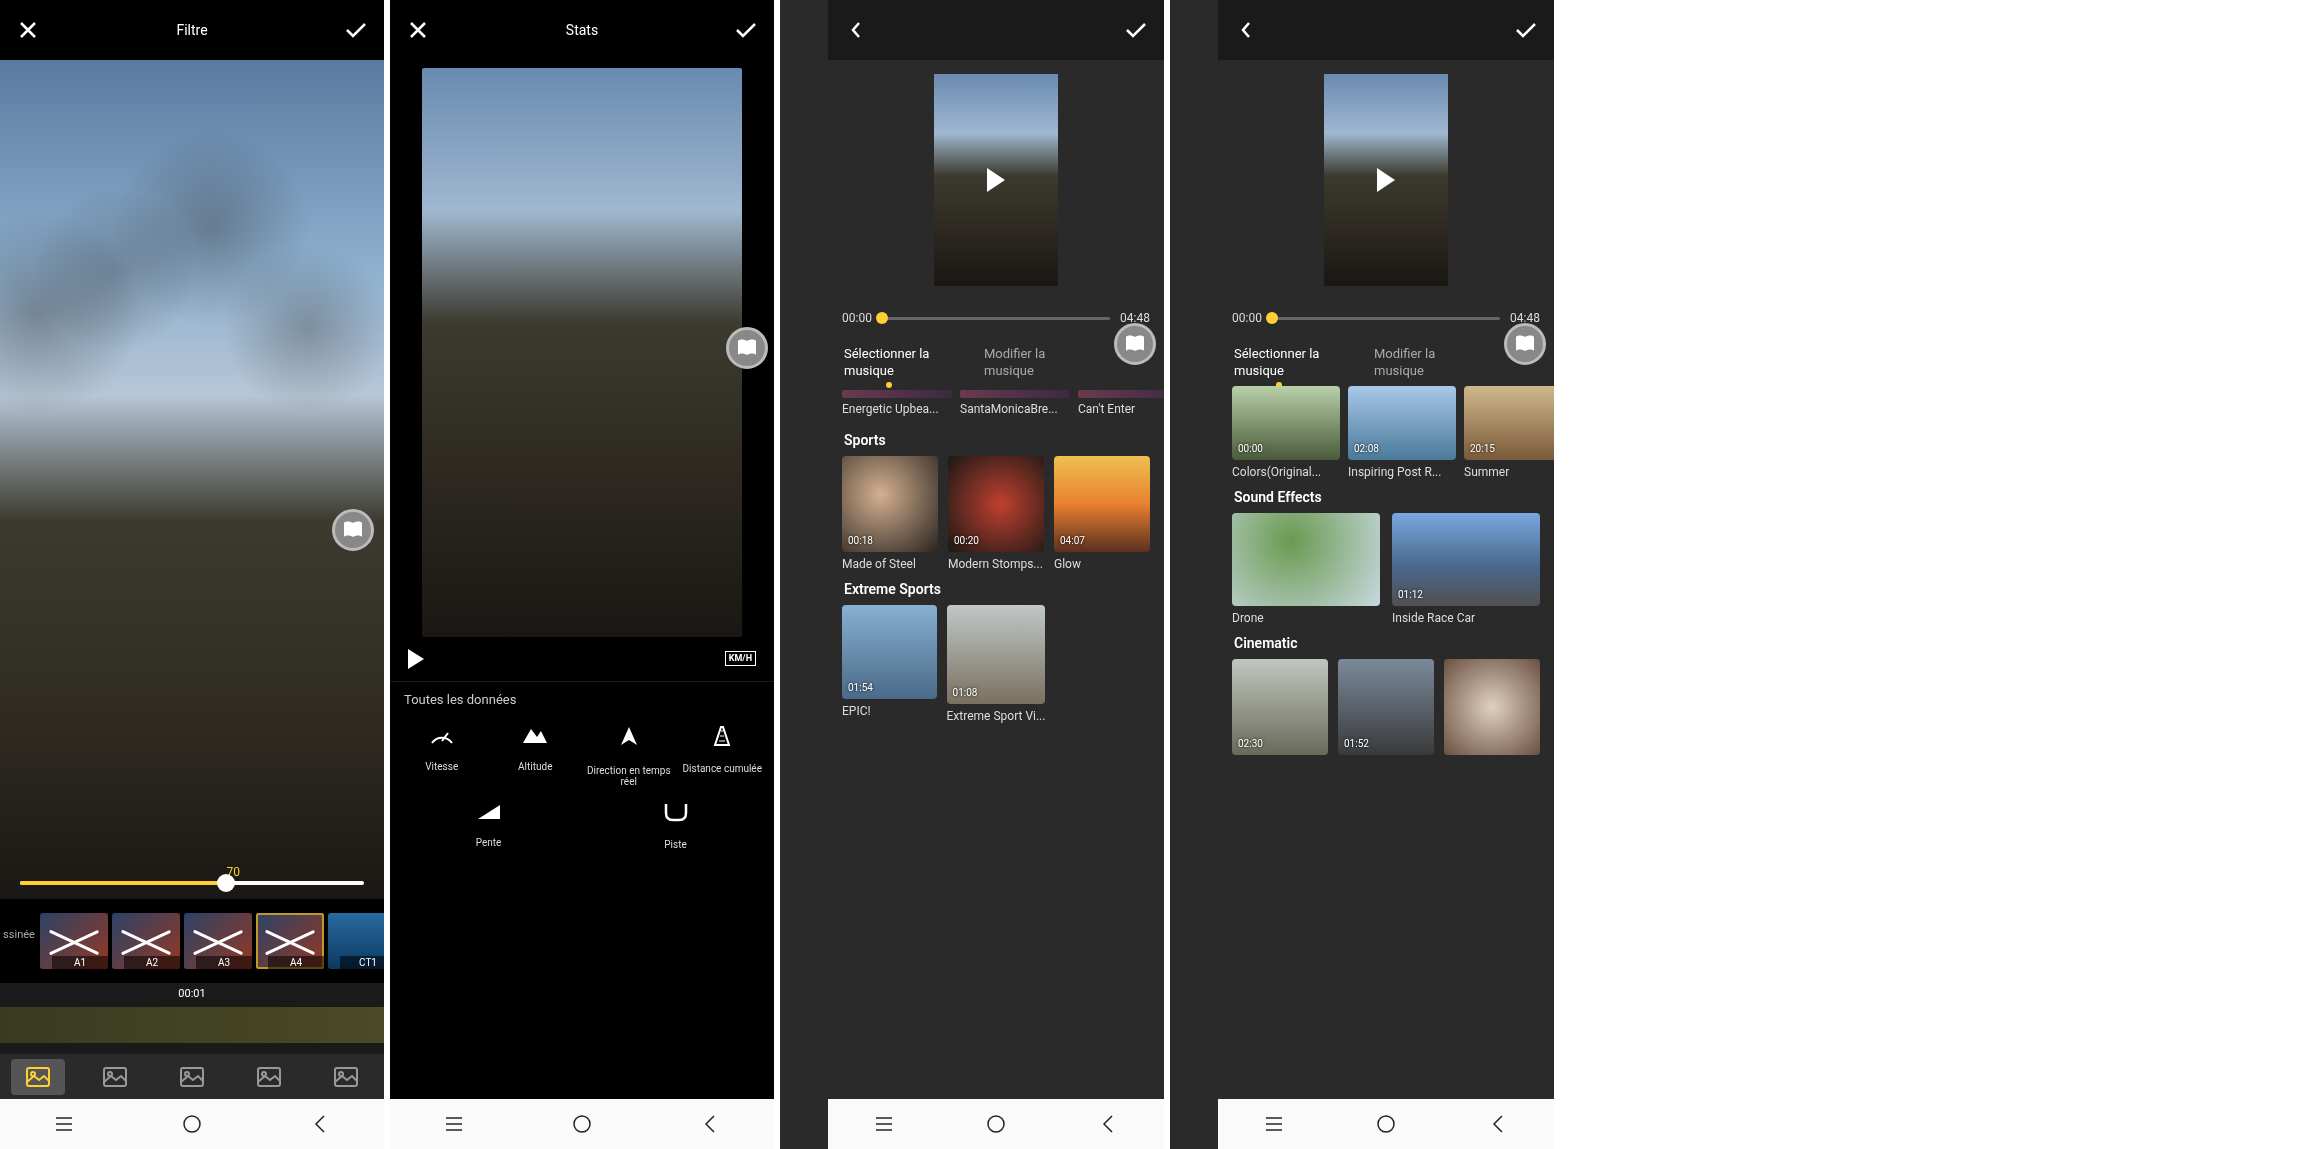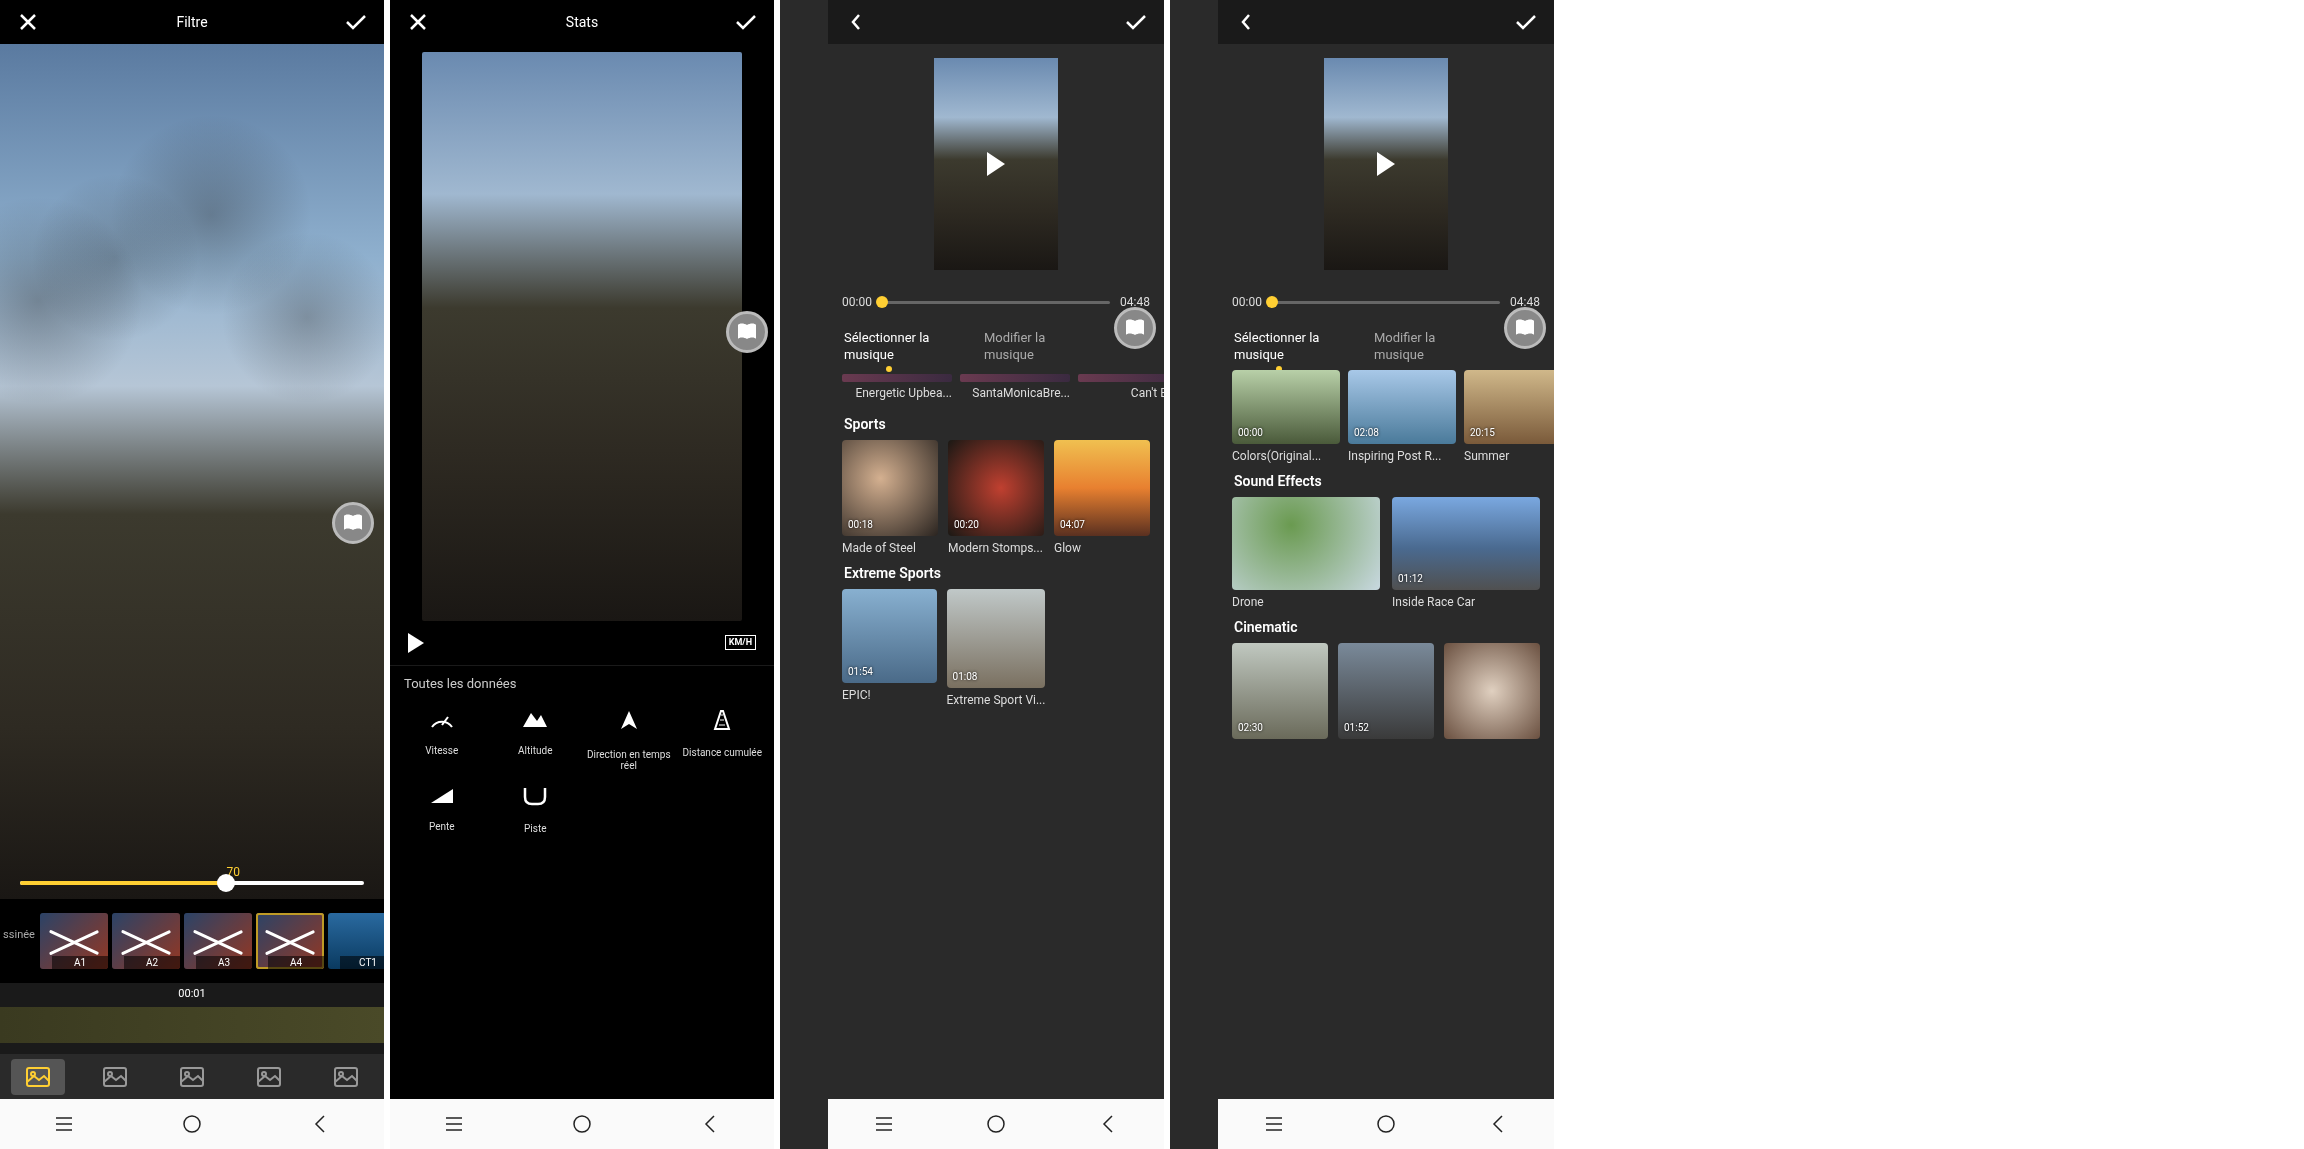--- a/index.html
+++ b/index.html
@@ -1,20 +1,20 @@
 <!DOCTYPE html>
 <html><head>
 <meta charset="utf-8">
 <style>
   * { margin: 0; padding: 0; box-sizing: border-box; }
   body { background: #fff; font-family: -apple-system, Roboto, Arial, sans-serif; width: 2304px; height: 1149px; display: flex; gap: 6px; }
   .screen { width: 384px; height: 1149px; display: flex; flex-direction: column; background: #000; position: relative; overflow: hidden; }
 
   
-  .topbar { height: 44px; display: flex; align-items: center; justify-content: space-between; padding: 0 14px; color: #fff; font-size: 14px; }
+  .topbar { height: 60px; display: flex; align-items: center; justify-content: space-between; padding: 0 14px; color: #fff; font-size: 14px; }
   .topbar .title { flex: 1; text-align: center; font-size: 14px; color: #fff; }
   .topbar .x, .topbar .check, .topbar .back { width: 28px; height: 28px; display: flex; align-items: center; justify-content: center; }
   .check svg, .x svg, .back svg { fill: none; stroke: #fff; stroke-width: 2.5; }
 
   
   .navbar { height: 50px; background: #fafafa; display: flex; align-items: center; justify-content: space-around; }
   .navbar .nb { width: 24px; height: 24px; display:flex; align-items:center; justify-content:center; }
   .navbar svg { fill:none; stroke:#222; stroke-width:1.5; }
 
   
@@ -53,39 +53,39 @@
   .icon-row svg{stroke:#999;fill:none;stroke-width:2;}
   .icon-row .ic.active svg{stroke:#ffcf33;}
 
   
   .s2-preview{margin:8px 32px 0;aspect-ratio:9/16;background:linear-gradient(to bottom,#6a8ab0 0%,#a0b8d0 25%,#3c3a2e 45%,#2e2a22 70%,#1a1714 100%);border-radius:2px;position:relative;}
   .play-row{height:44px;display:flex;align-items:center;justify-content:space-between;padding:0 18px;color:#fff;}
   .play-tri{width:0;height:0;border-left:16px solid #fff;border-top:10px solid transparent;border-bottom:10px solid transparent;}
   .km-badge{border:1.5px solid #fff;padding:2px 3px;font-size:9px;font-weight:700;color:#fff;line-height:1;}
   .data-label{padding:10px 14px;color:#ccc;font-size:13px;}
   .stat-grid{display:grid;grid-template-columns:repeat(4,1fr);gap:6px;padding:8px 8px 14px;background:#000;}
-  .stat-grid.row2{grid-template-columns:repeat(4,1fr);}
+  .stat-grid.row2{grid-template-columns:repeat(2,1fr);}
   .stat{display:flex;flex-direction:column;align-items:center;gap:16px;}
   .stat svg{fill:#fff;}
   .stat .sl{color:#ddd;font-size:10px;text-align:center;}
 
   
   .dark{background:#2a2a2a;padding-left:48px;}
   .vid-slot{height:240px;display:flex;align-items:center;justify-content:center;position:relative;}
   .vid-slot .vthumb{width:124px;height:212px;background:linear-gradient(to bottom,#6a8ab0 0%,#a0b8d0 28%,#3c3a2e 48%,#2e2a22 72%,#1a1714 100%);position:relative;}
   .vid-slot .vthumb .pl{position:absolute;top:50%;left:50%;transform:translate(-50%,-50%);width:0;height:0;border-left:18px solid #fff;border-top:12px solid transparent;border-bottom:12px solid transparent;}
   .scrub{height:36px;display:flex;align-items:center;gap:10px;padding:0 14px;color:#ddd;font-size:12px;}
   .scrub .bar{flex:1;height:3px;background:#666;border-radius:2px;position:relative;}
   .scrub .bar .dot{position:absolute;left:0;top:50%;transform:translate(-50%,-50%);width:12px;height:12px;border-radius:50%;background:#ffcf33;}
   .tabs{display:flex;gap:30px;padding:10px 16px 6px;font-size:13px;color:#aaa;position:relative;}
   .tabs .tab{max-width:110px;line-height:1.3;}
   .tabs .tab.active{color:#fff;}
   .tabs .active-dot{position:absolute;bottom:-2px;width:6px;height:6px;border-radius:50%;background:#ffcf33;}
   .mus-row-top{display:flex;gap:8px;padding:4px 14px 6px;overflow:hidden;}
-  .mus-row-top .mt{flex:0 0 110px;text-align:right;}
+  .mus-row-top .mt{flex:0 0 110px;}
   .mus-row-top .mt .bar{height:8px;border-radius:2px;background:linear-gradient(90deg,#6a3a50,#3a2a40);}
   .mus-row-top .mt .mtl{color:#ddd;font-size:12px;margin-top:4px;white-space:nowrap;overflow:hidden;text-overflow:ellipsis;}
   .sec-title{color:#fff;font-size:14px;font-weight:600;padding:10px 16px 8px;}
   .grid3{display:grid;grid-template-columns:repeat(3,1fr);gap:10px;padding:0 14px;}
   .grid2{display:grid;grid-template-columns:repeat(2,1fr);gap:12px;padding:0 14px;}
   .card{}
   .card .thumb{width:100%;aspect-ratio:1;border-radius:4px;position:relative;background:#555;}
   .card .thumb.wide{aspect-ratio:16/10;}
   .card .dur{position:absolute;left:6px;bottom:6px;font-size:10px;color:#fff;text-shadow:0 0 3px #000;}
   .card .cap{color:#ddd;font-size:12px;margin-top:5px;white-space:nowrap;overflow:hidden;text-overflow:ellipsis;}

